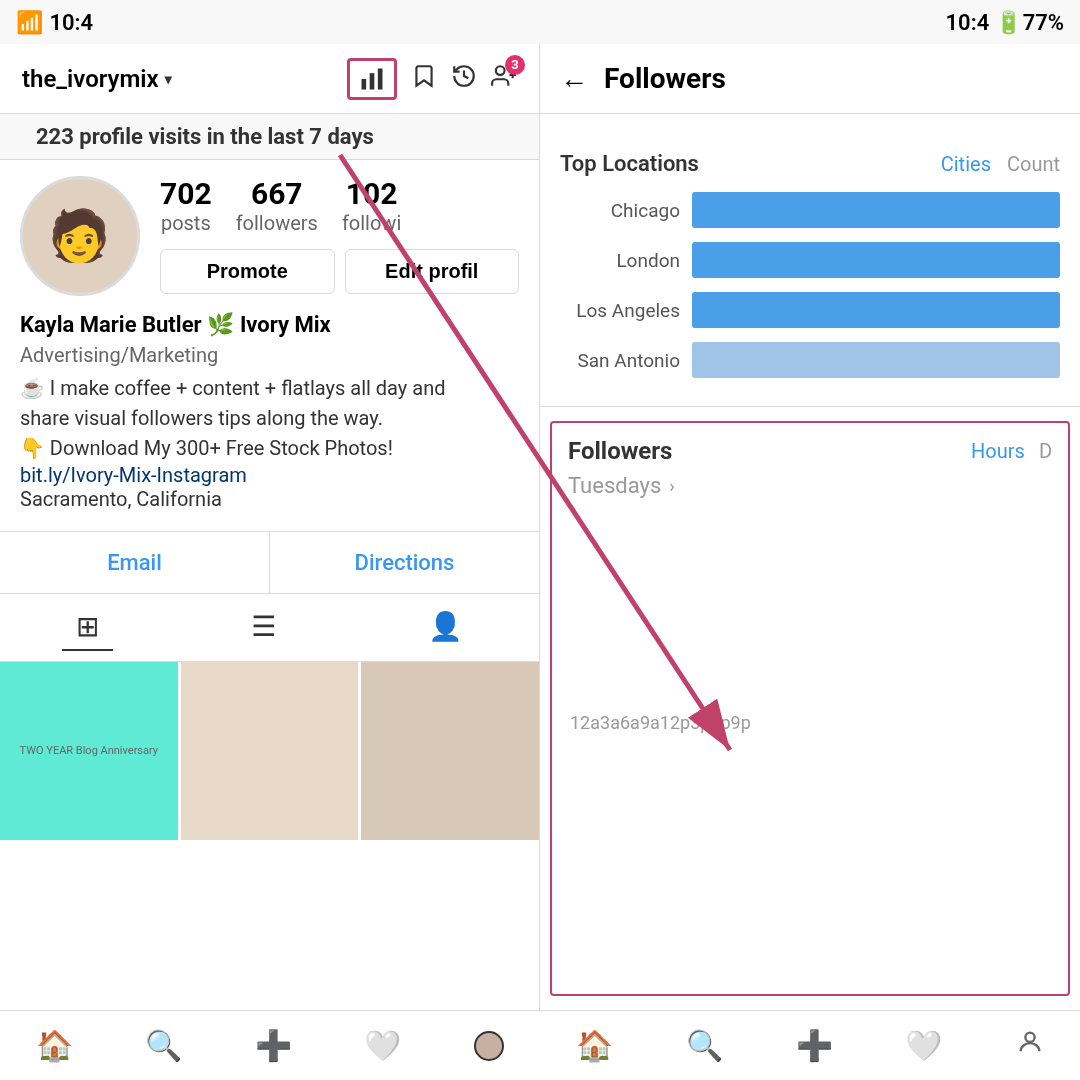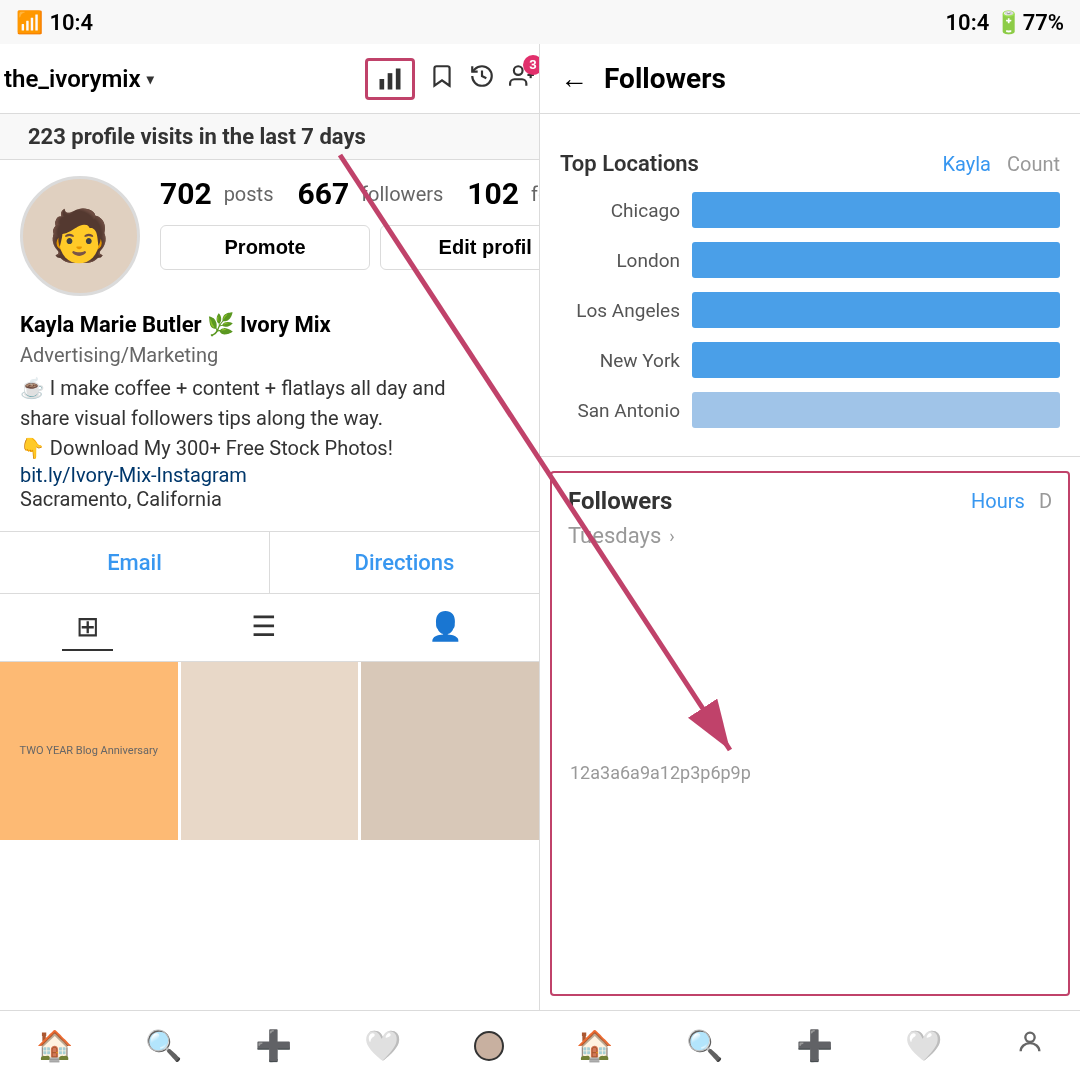--- a/index.html
+++ b/index.html
@@ -43,21 +43,21 @@
       border-right: 1px solid #dbdbdb;
       display: flex;
       flex-direction: column;
       overflow: hidden;
     }
 
     
     .left-nav {
       display: flex;
       align-items: center;
-      padding: 10px 4px;
+      padding: 10px 22px;
       gap: 16px;
       border-bottom: 1px solid #dbdbdb;
       background: #fff;
       height: 70px;
     }
     .left-nav .username {
       font-size: 24px;
       font-weight: 600;
       display: flex;
       align-items: center;
@@ -97,21 +97,21 @@
       font-size: 13px;
       display: flex;
       align-items: center;
       justify-content: center;
       font-weight: 700;
     }
 
     
     .profile-visits {
       background: #f8f8f8;
-      padding: 10px 28px;
+      padding: 10px 36px;
       font-size: 22px;
       color: #333;
       border-bottom: 1px solid #dbdbdb;
     }
     .profile-visits span { font-weight: 700; }
 
     
     .profile-section {
       display: flex;
       padding: 16px 20px;
@@ -131,23 +131,22 @@
       justify-content: center;
       font-size: 50px;
     }
     .profile-stats {
       display: flex;
       gap: 24px;
       flex: 1;
     }
     .stat-item {
       display: flex;
-      flex-direction: row;
-      align-items: center;
-      gap: 12px;
+      flex-direction: column;
+      align-items: center;
     }
     .stat-number {
       font-size: 30px;
       font-weight: 700;
     }
     .stat-label {
       font-size: 20px;
       color: #666;
     }
     .profile-buttons {
@@ -546,59 +545,55 @@
           <div class="contact-btn">Directions</div>
         </div>
 
         <div class="content-tabs">
           <span class="tab-icon active">⊞</span>
           <span class="tab-icon">☰</span>
           <span class="tab-icon">👤</span>
         </div>
 
         <div class="image-grid">
-          <div class="grid-cell grid-cell-1" style="background:#fdba74; display:flex; align-items:center; justify-content:center; font-size:11px; color:#666; padding:4px; text-align:right;">
+          <div class="grid-cell grid-cell-1" style="background:#5eead4; display:flex; align-items:center; justify-content:center; font-size:11px; color:#666; padding:4px; text-align:right;">
             <span>TWO YEAR Blog Anniversary</span>
           </div>
           <div class="grid-cell grid-cell-2" style="background:#e8d8c8;"></div>
           <div class="grid-cell grid-cell-3" style="background:#d8c8b8;"></div>
         </div>
       </div>
 
       <div class="right-panel">
 
         <div class="right-nav">
           <span class="back-arrow">←</span>
           <span class="title">Followers</span>
         </div>
 
         <div class="top-locations">
           <div class="locations-header">
             <span class="locations-title">Top Locations</span>
             <div class="locations-tabs">
-              <span class="loc-tab active">Kayla</span>
+              <span class="loc-tab active">Cities</span>
               <span class="loc-tab inactive">Count</span>
             </div>
           </div>
 
           <div class="bar-row">
             <span class="bar-label">Chicago</span>
             <div class="bar-track" style="width:80%"></div>
           </div>
           <div class="bar-row">
             <span class="bar-label">London</span>
             <div class="bar-track" style="width:95%"></div>
           </div>
           <div class="bar-row">
             <span class="bar-label">Los Angeles</span>
             <div class="bar-track" style="width:72%"></div>
-          </div>
-          <div class="bar-row">
-            <span class="bar-label">New York</span>
-            <div class="bar-track" style="width:65%"></div>
           </div>
           <div class="bar-row">
             <span class="bar-label">San Antonio</span>
             <div class="bar-track" style="width:30%; background:#a0c4e8;"></div>
           </div>
         </div>
 
         <div class="followers-chart">
           <div class="chart-header">
             <span class="chart-title">Followers</span>

